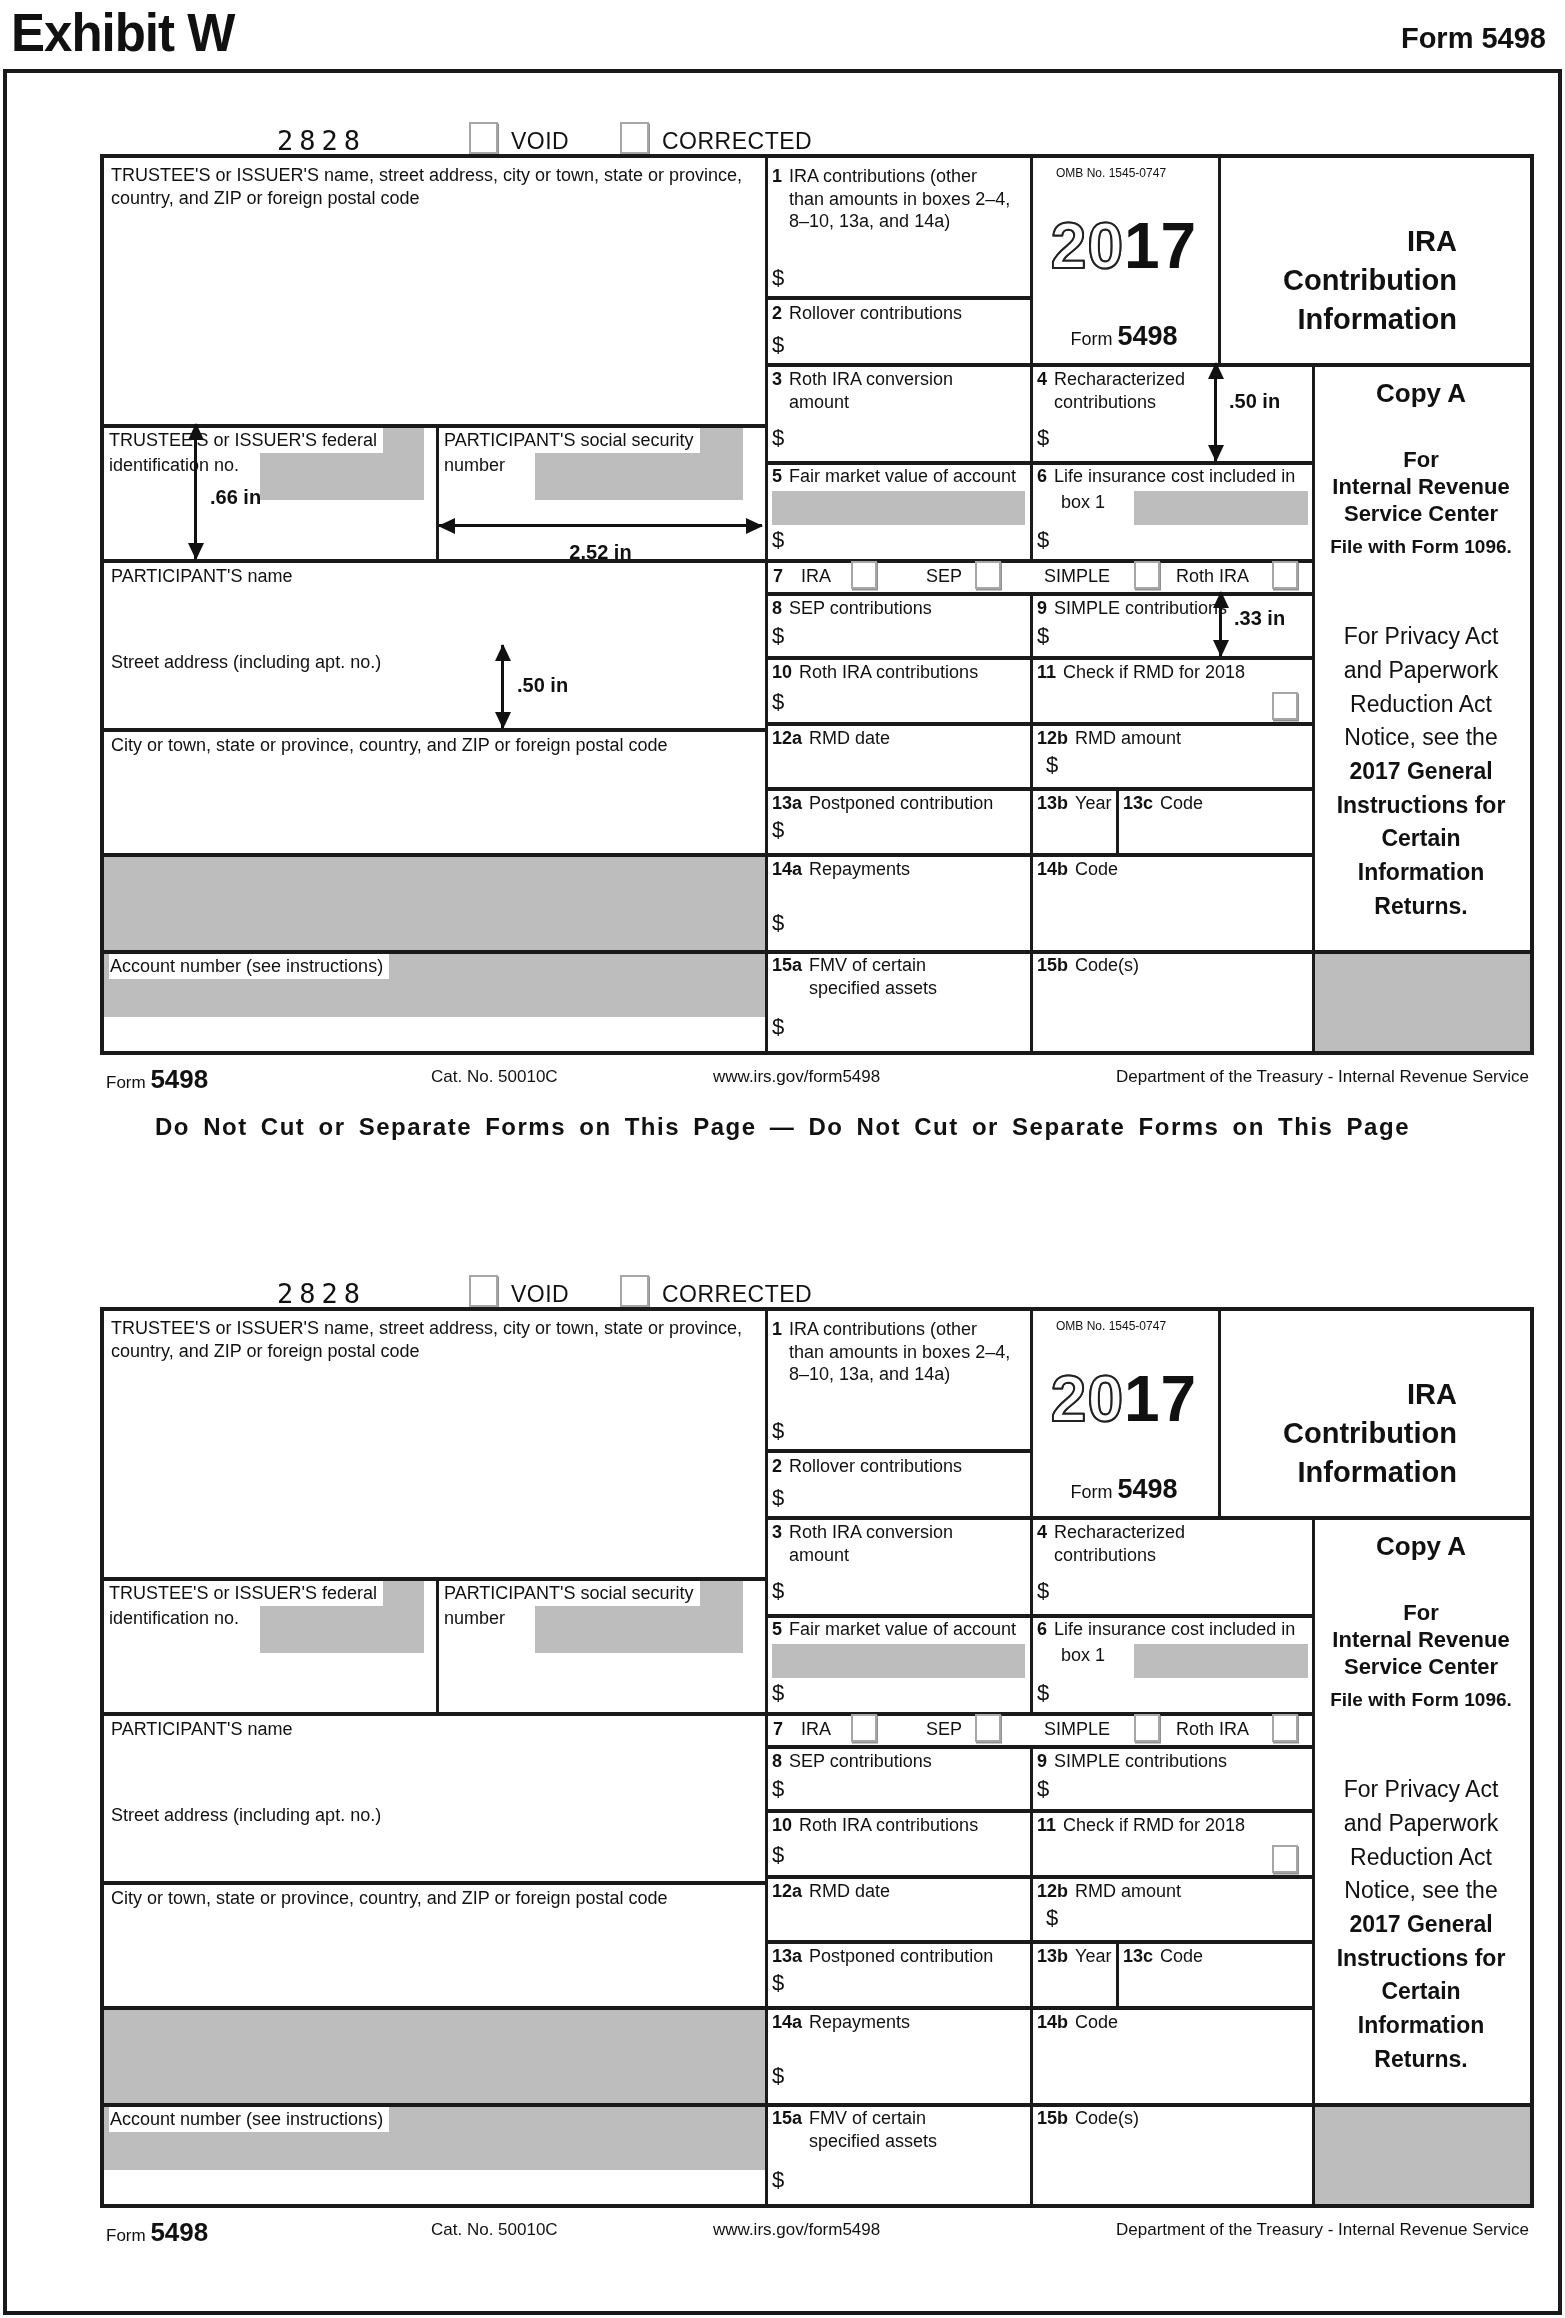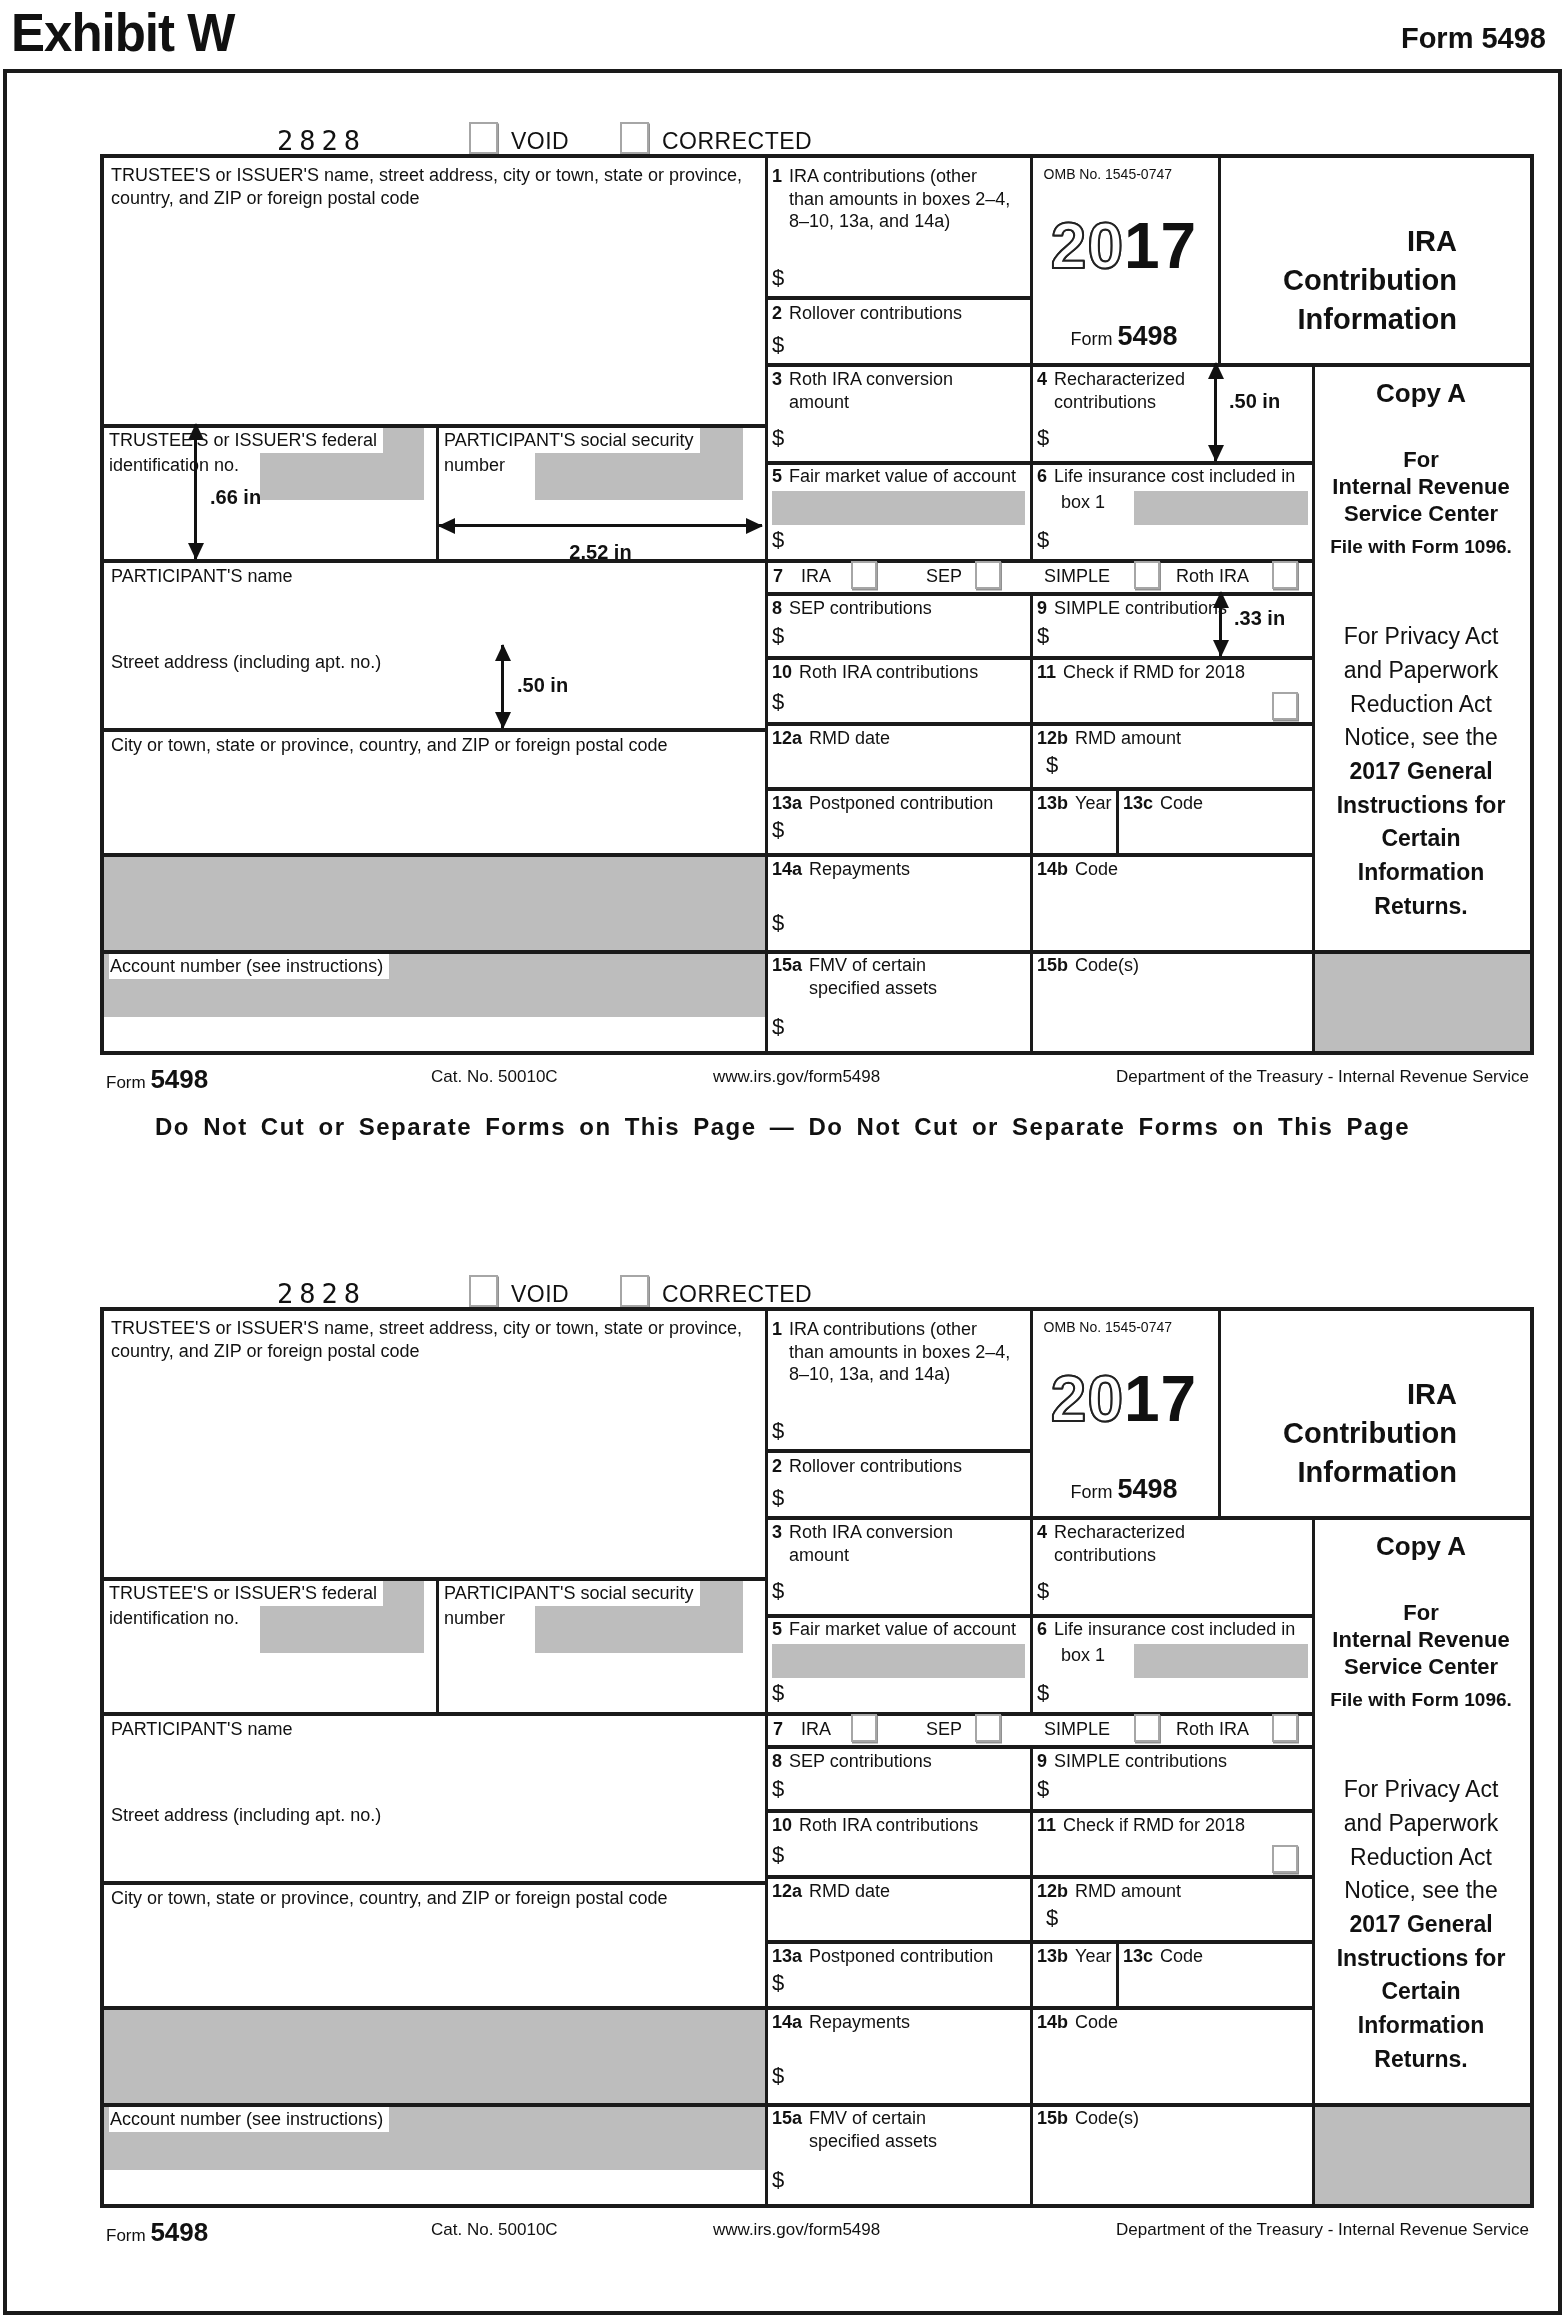--- a/index.html
+++ b/index.html
@@ -31,21 +31,21 @@
   .vl{position:absolute;width:3px;background:var(--rule);}
   .shade{position:absolute;background:var(--shade);}
 
   .sl{position:absolute;font-size:18px;line-height:1.3;}
   .wline{display:block;width:max-content;max-width:317px;background:#fff;padding:1px 6px 1px 1px;}
   .boxlbl{position:absolute;display:flex;gap:7px;font-size:18px;line-height:1.25;align-items:flex-start;}
   .bn{font-weight:bold;white-space:nowrap;}
   .dollar{position:absolute;font-size:22px;}
 
   
-  .omb{position:absolute;left:884px;top:8px;width:184px;text-align:right;font-size:14px;}
+  .omb{position:absolute;left:952px;top:8px;width:184px;text-align:left;font-size:12px;}
   .year{position:absolute;left:926px;top:51px;width:188px;text-align:center;font-size:64px;font-weight:bold;letter-spacing:1px;}
   .y-out{color:#fff;-webkit-text-stroke:2px #222;text-shadow:1px 0 #222,-1px 0 #222,0 1px #222,0 -1px #222;}
   .formno{position:absolute;left:926px;top:163px;width:188px;text-align:center;font-size:18px;}
   .formno b{font-size:27px;}
   .infotitle{position:absolute;left:1114px;top:64px;width:277px;text-align:right;font-size:29px;font-weight:bold;line-height:39px;}
 
   
   .copyablk{position:absolute;left:1211px;top:205px;width:212px;text-align:center;}
   .ca-line{position:absolute;width:100%;font-weight:bold;}
   .privacy-line{position:absolute;width:100%;font-size:23px;line-height:1;}

